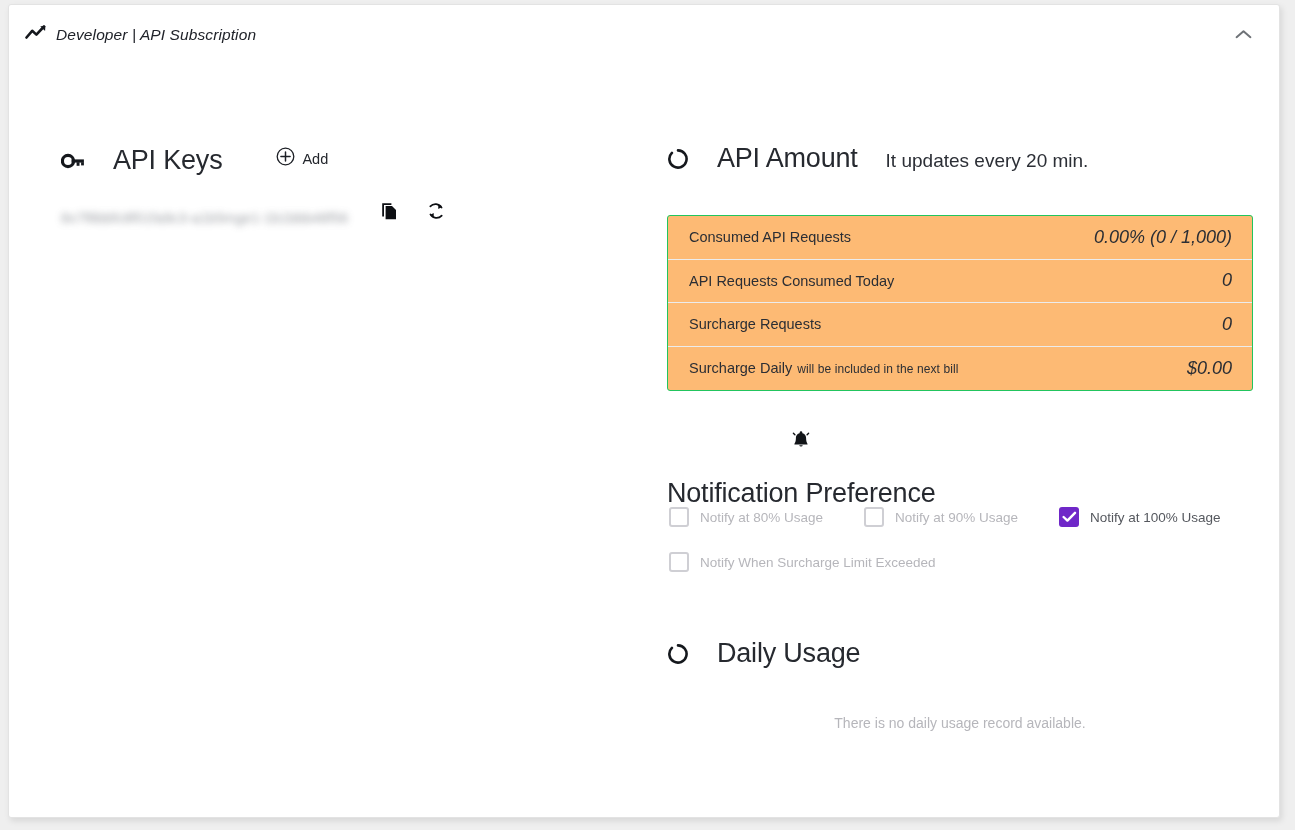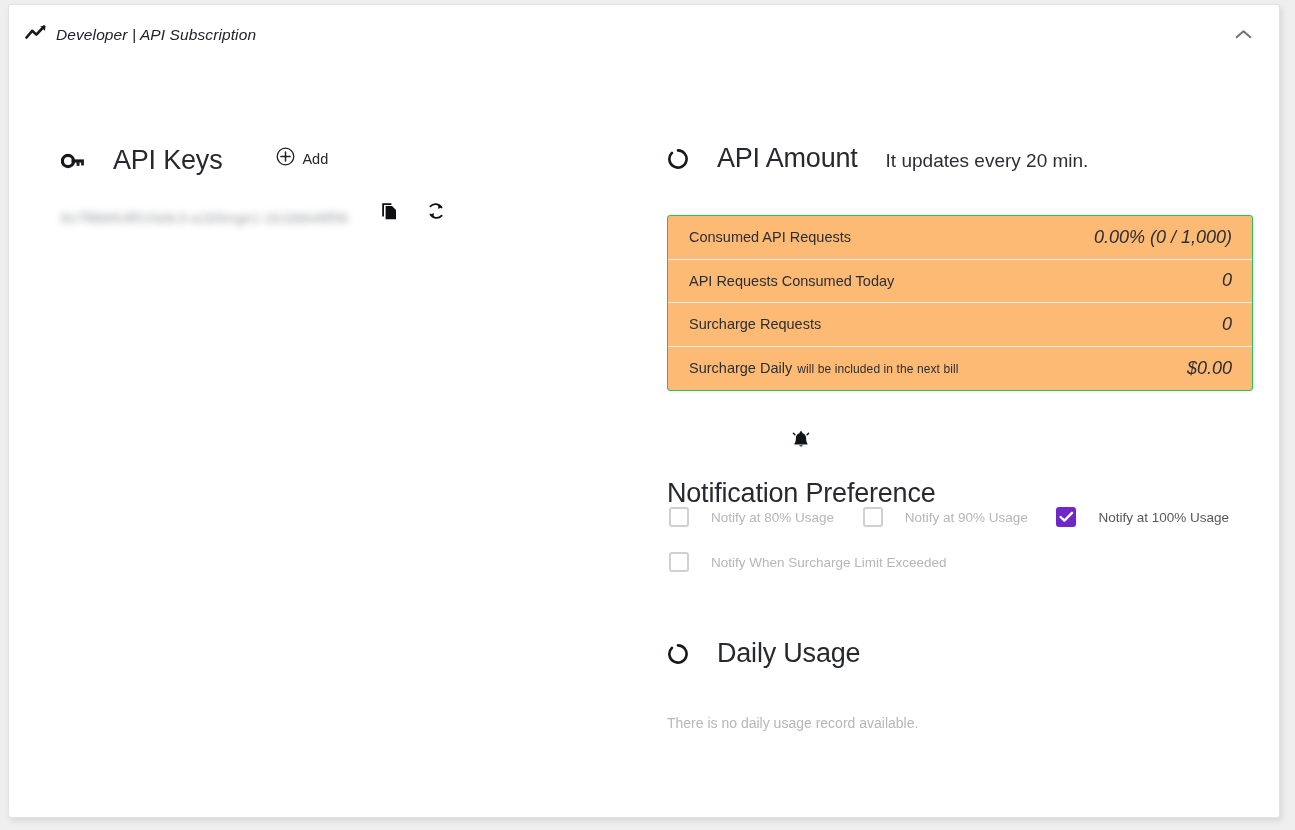--- a/index.html
+++ b/index.html
@@ -218,21 +218,21 @@
   }
   .notif-row {
     display: flex;
     align-items: center;
     height: 34px;
   }
   .notif-row.row2 { margin-top: 11px; }
   .cb-item {
     display: flex;
     align-items: center;
-    gap: 22px;
+    gap: 11px;
     cursor: pointer;
   }
   .cb-item.c1 { width: 195px; }
   .cb-item.c2 { width: 195px; }
   .cb-item.c3 { width: auto; }
   .cb-item.w1 { width: 300px; }
   .cb-box {
     width: 20px;
     height: 20px;
     border: 2px solid #cfcfd4;
@@ -255,21 +255,21 @@
   }
   .cb-label.on { color: #55585e; }
 
   
   .daily-head { position: absolute; left: 8px; top: 575px; }
   .daily-empty {
     position: absolute;
     left: 8px;
     top: 650px;
     width: 586px;
-    text-align: left;
+    text-align: center;
     font-size: 14px;
     color: #b6b6bb;
   }
 </style>
 </head>
 <body>
 
 <div class="card">
 
   <div class="card-header">

